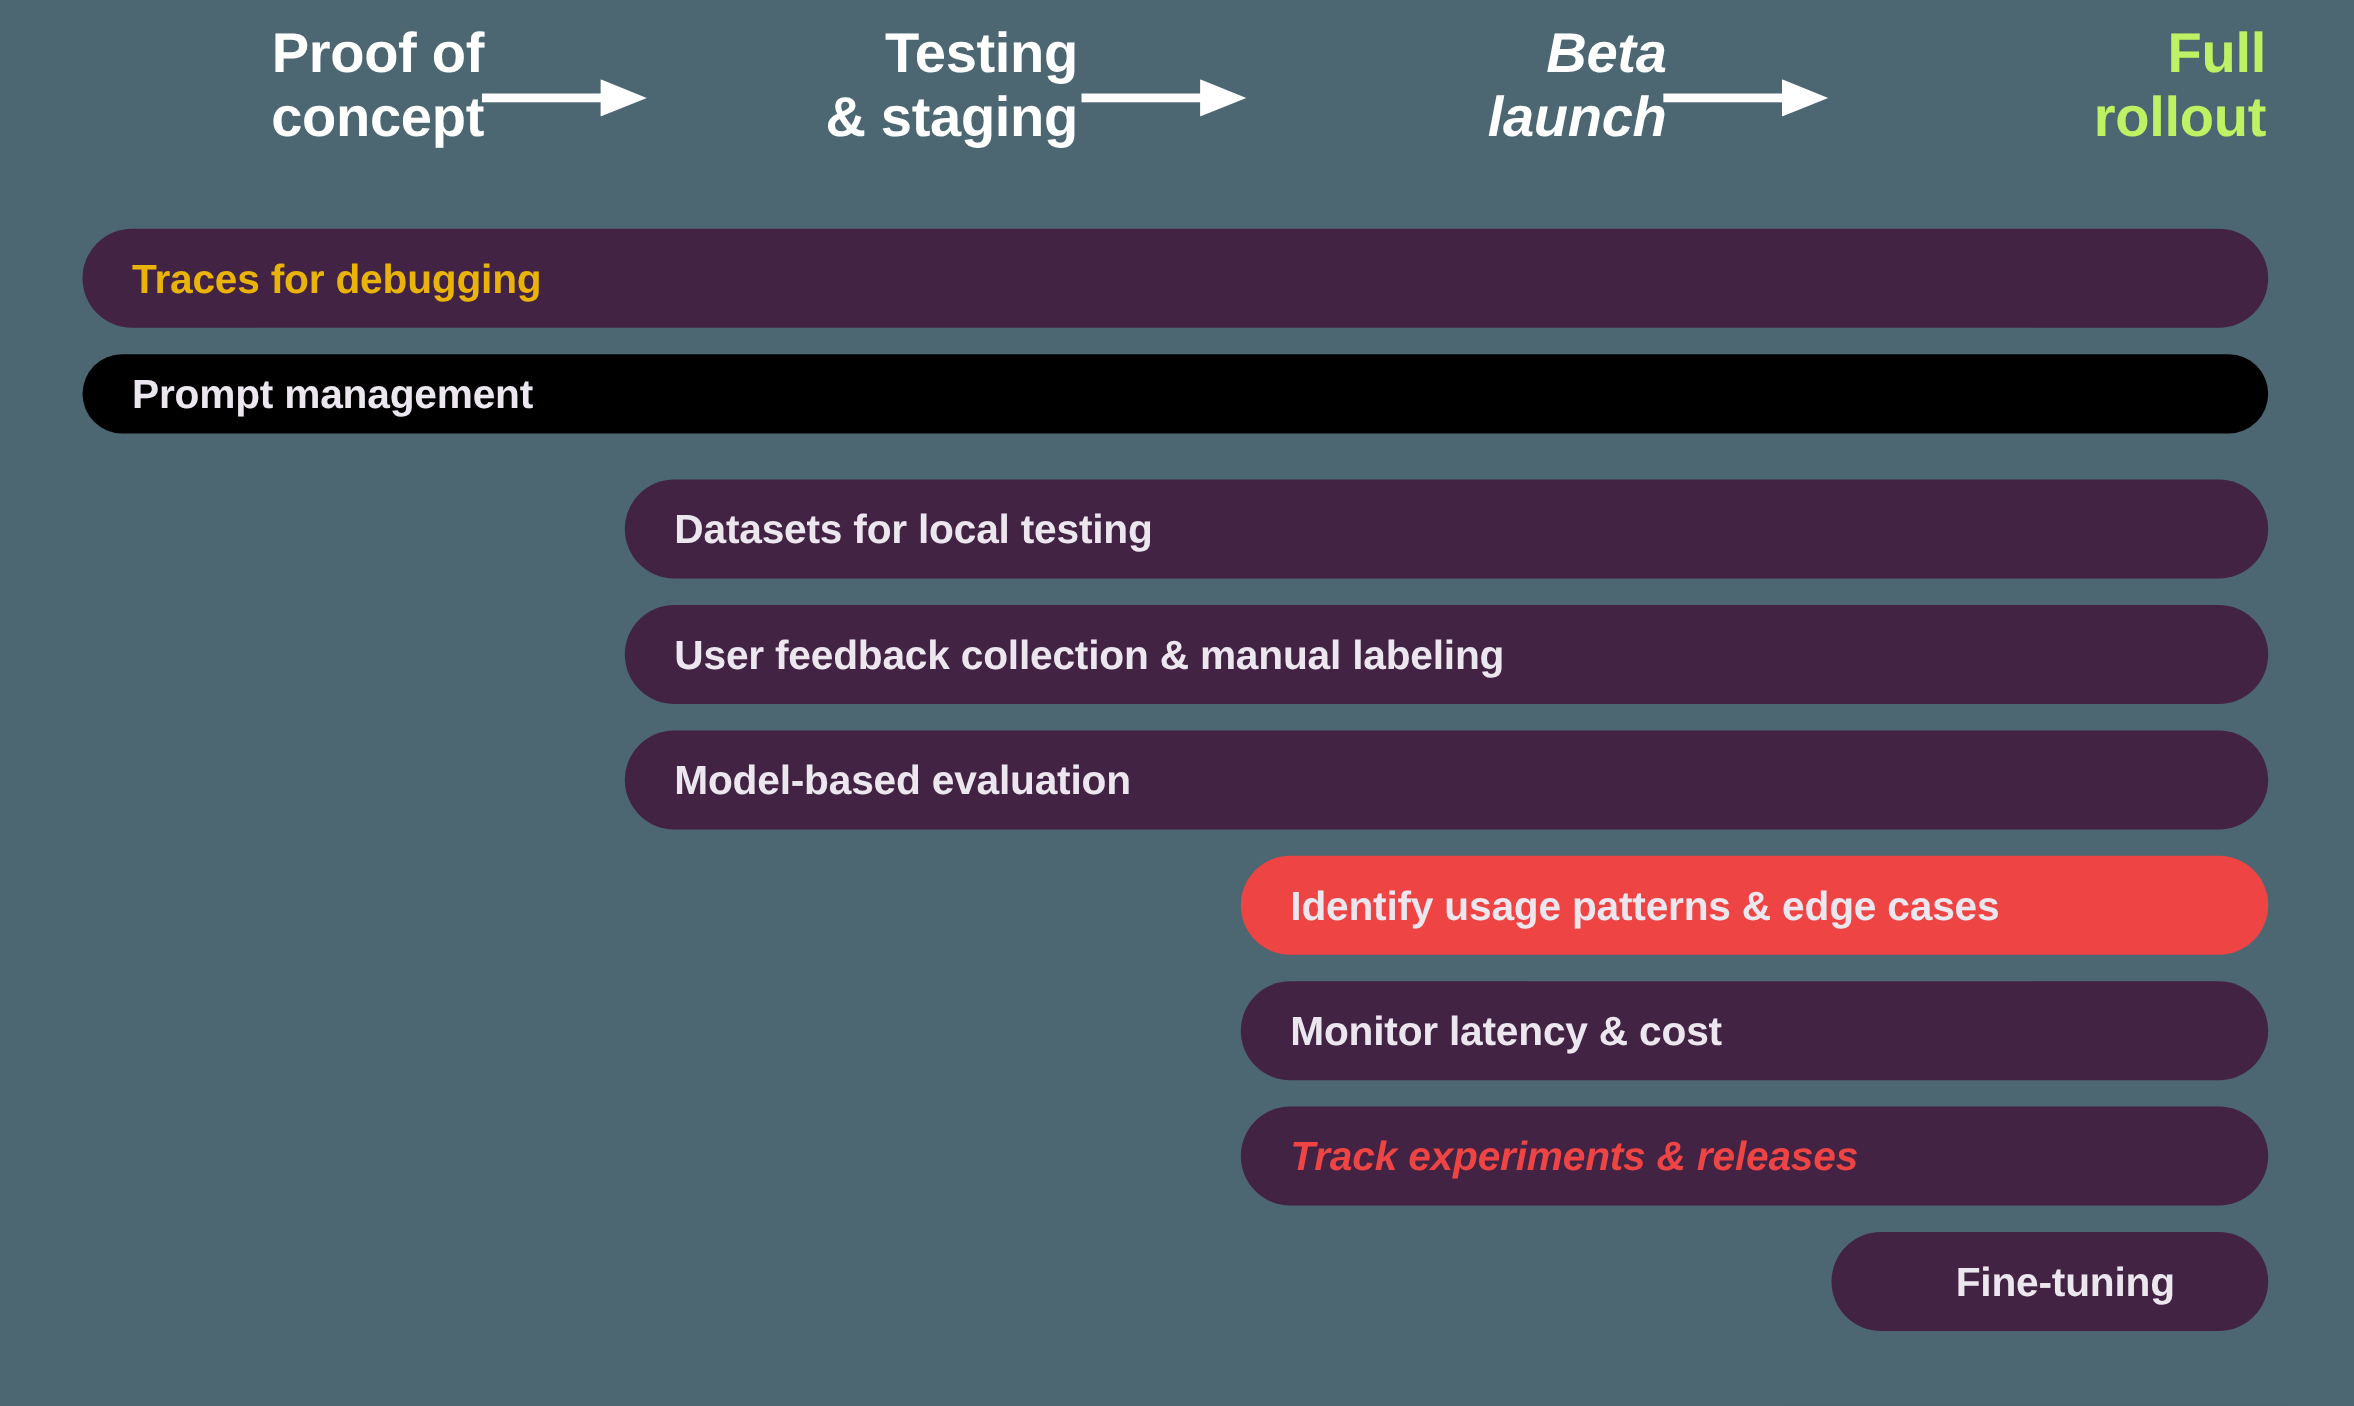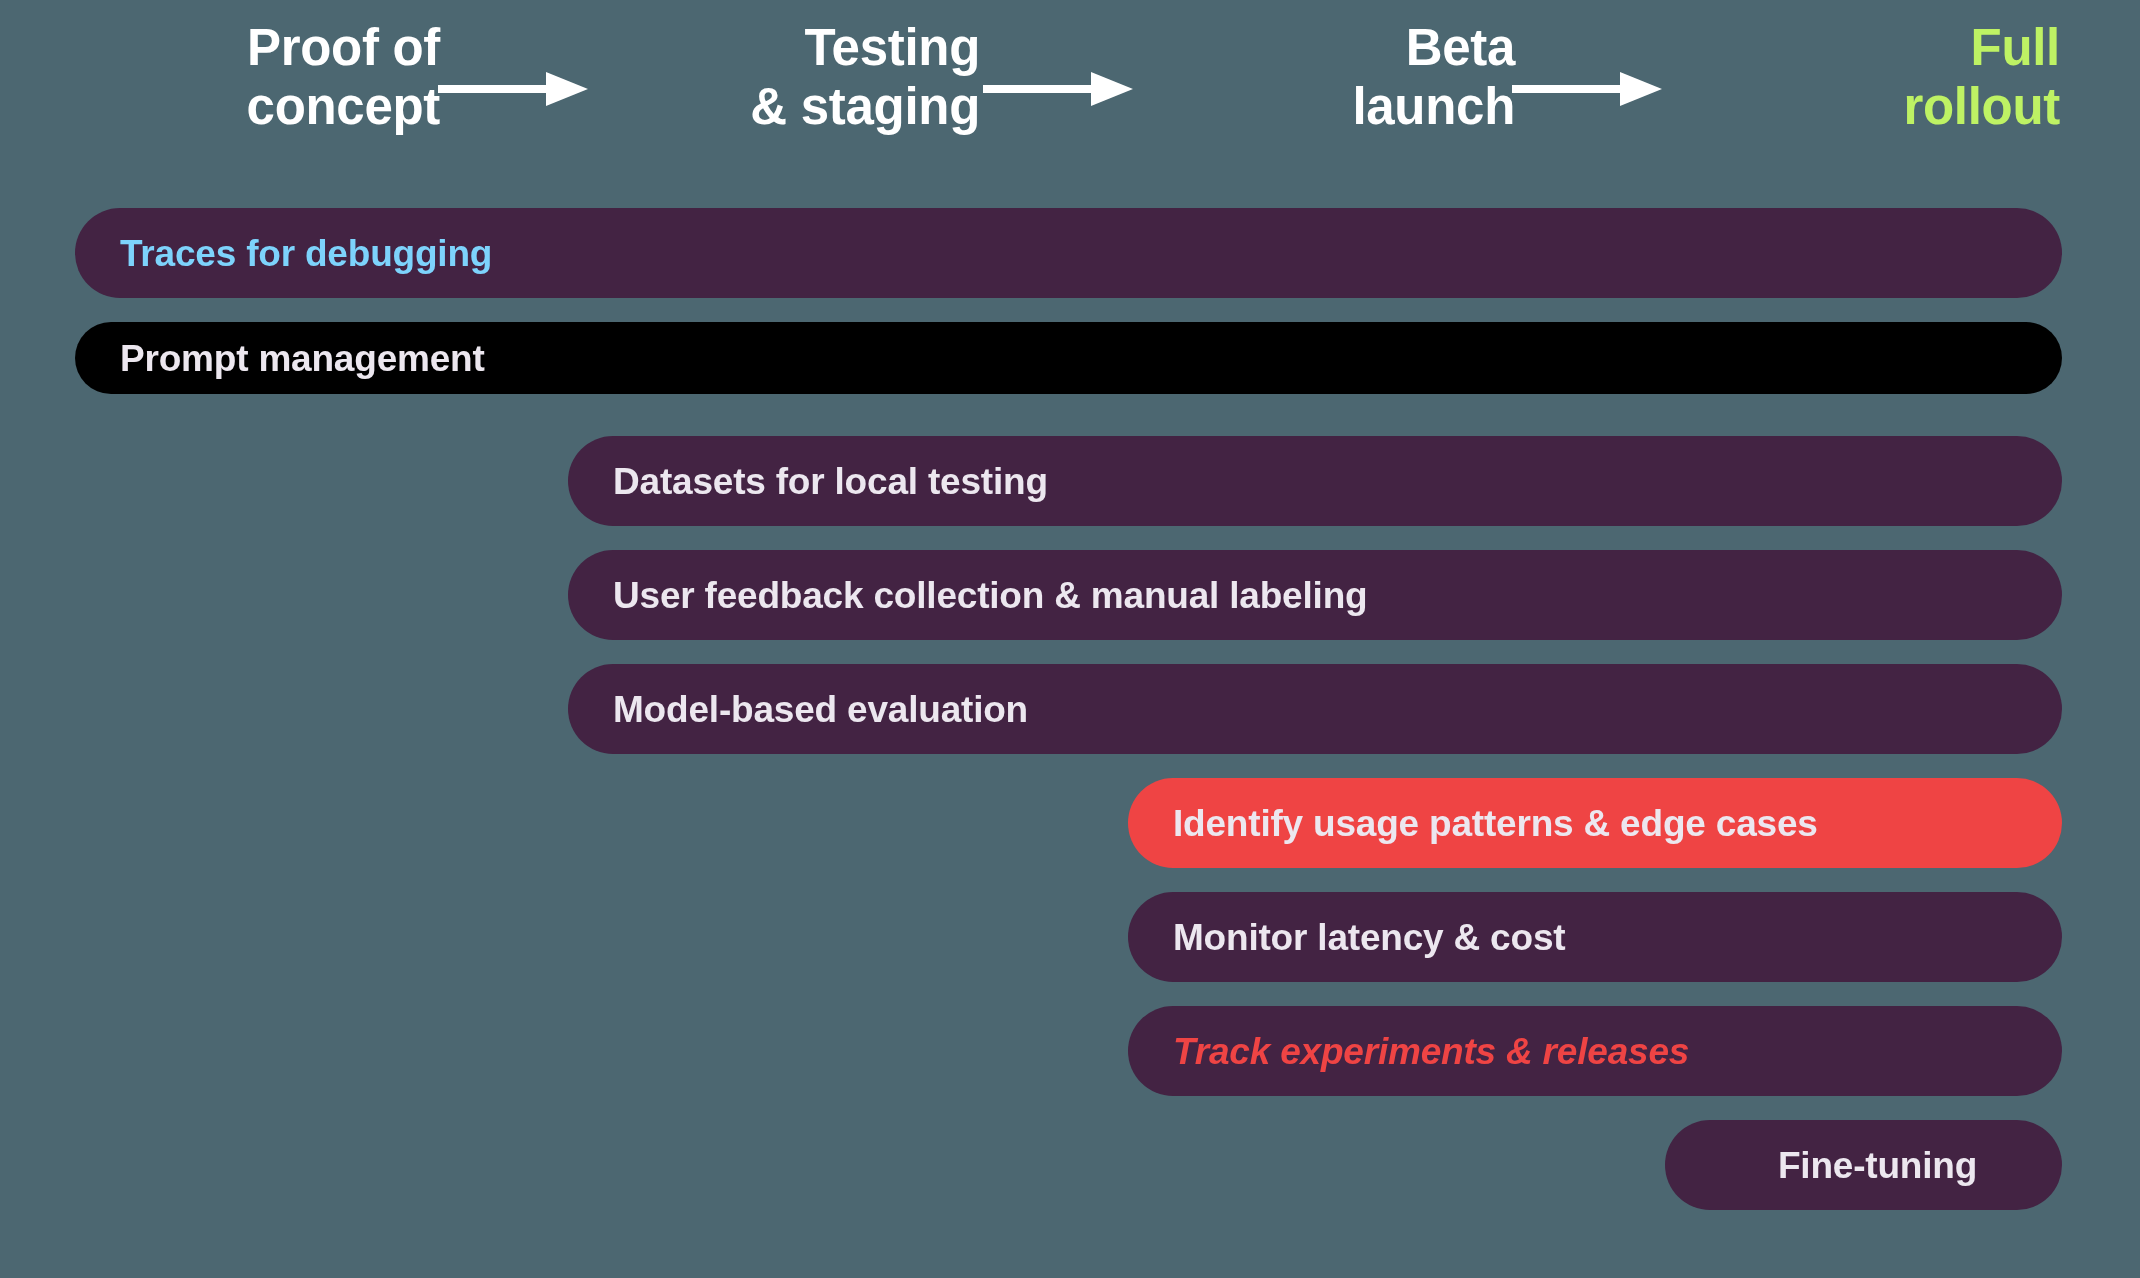--- a/index.html
+++ b/index.html
@@ -95,35 +95,35 @@
 
     <div class="stage-label s1" style="color: rgb(255, 255, 255);">Testing
 &amp; staging</div>
     <div class="arrow a1">
       <svg width="150" height="34" viewBox="0 0 150 34" aria-hidden="true">
         <rect x="0" y="13" width="118" height="8" fill="#ffffff"></rect>
         <polygon points="108,0 150,17 108,34" fill="#ffffff"></polygon>
       </svg>
     </div>
 
-    <div class="stage-label s2" style="color: rgb(255, 255, 255);">Beta
+    <div class="stage-label s2" style="color: rgb(255, 255, 255); font-style: italic;">Beta
 launch</div>
     <div class="arrow a2">
       <svg width="150" height="34" viewBox="0 0 150 34" aria-hidden="true">
         <rect x="0" y="13" width="118" height="8" fill="#ffffff"></rect>
         <polygon points="108,0 150,17 108,34" fill="#ffffff"></polygon>
       </svg>
     </div>
 
     <div class="stage-label s3" style="color: #bef264;">Full
 rollout</div>
   </div>
 
   <div class="pill align-left" style="left: 75px; width: 1987px; top: 208px; height: 90px; border-radius: 45px; background: rgb(67, 35, 67);">
-    <span class="pill-label" style="color: #7dd3fc;">Traces for debugging</span>
+    <span class="pill-label" style="color: #eab308;">Traces for debugging</span>
   </div>
 
   <div class="pill align-left" style="left: 75px; width: 1987px; top: 322px; height: 72px; border-radius: 45px; background: #000000;">
     <span class="pill-label" style="color: rgb(236, 231, 239);">Prompt management</span>
   </div>
 
   <div class="pill align-left" style="left: 568px; width: 1494px; top: 436px; height: 90px; border-radius: 45px; background: rgb(67, 35, 67);">
     <span class="pill-label" style="color: rgb(236, 231, 239);">Datasets for local testing</span>
   </div>
 

